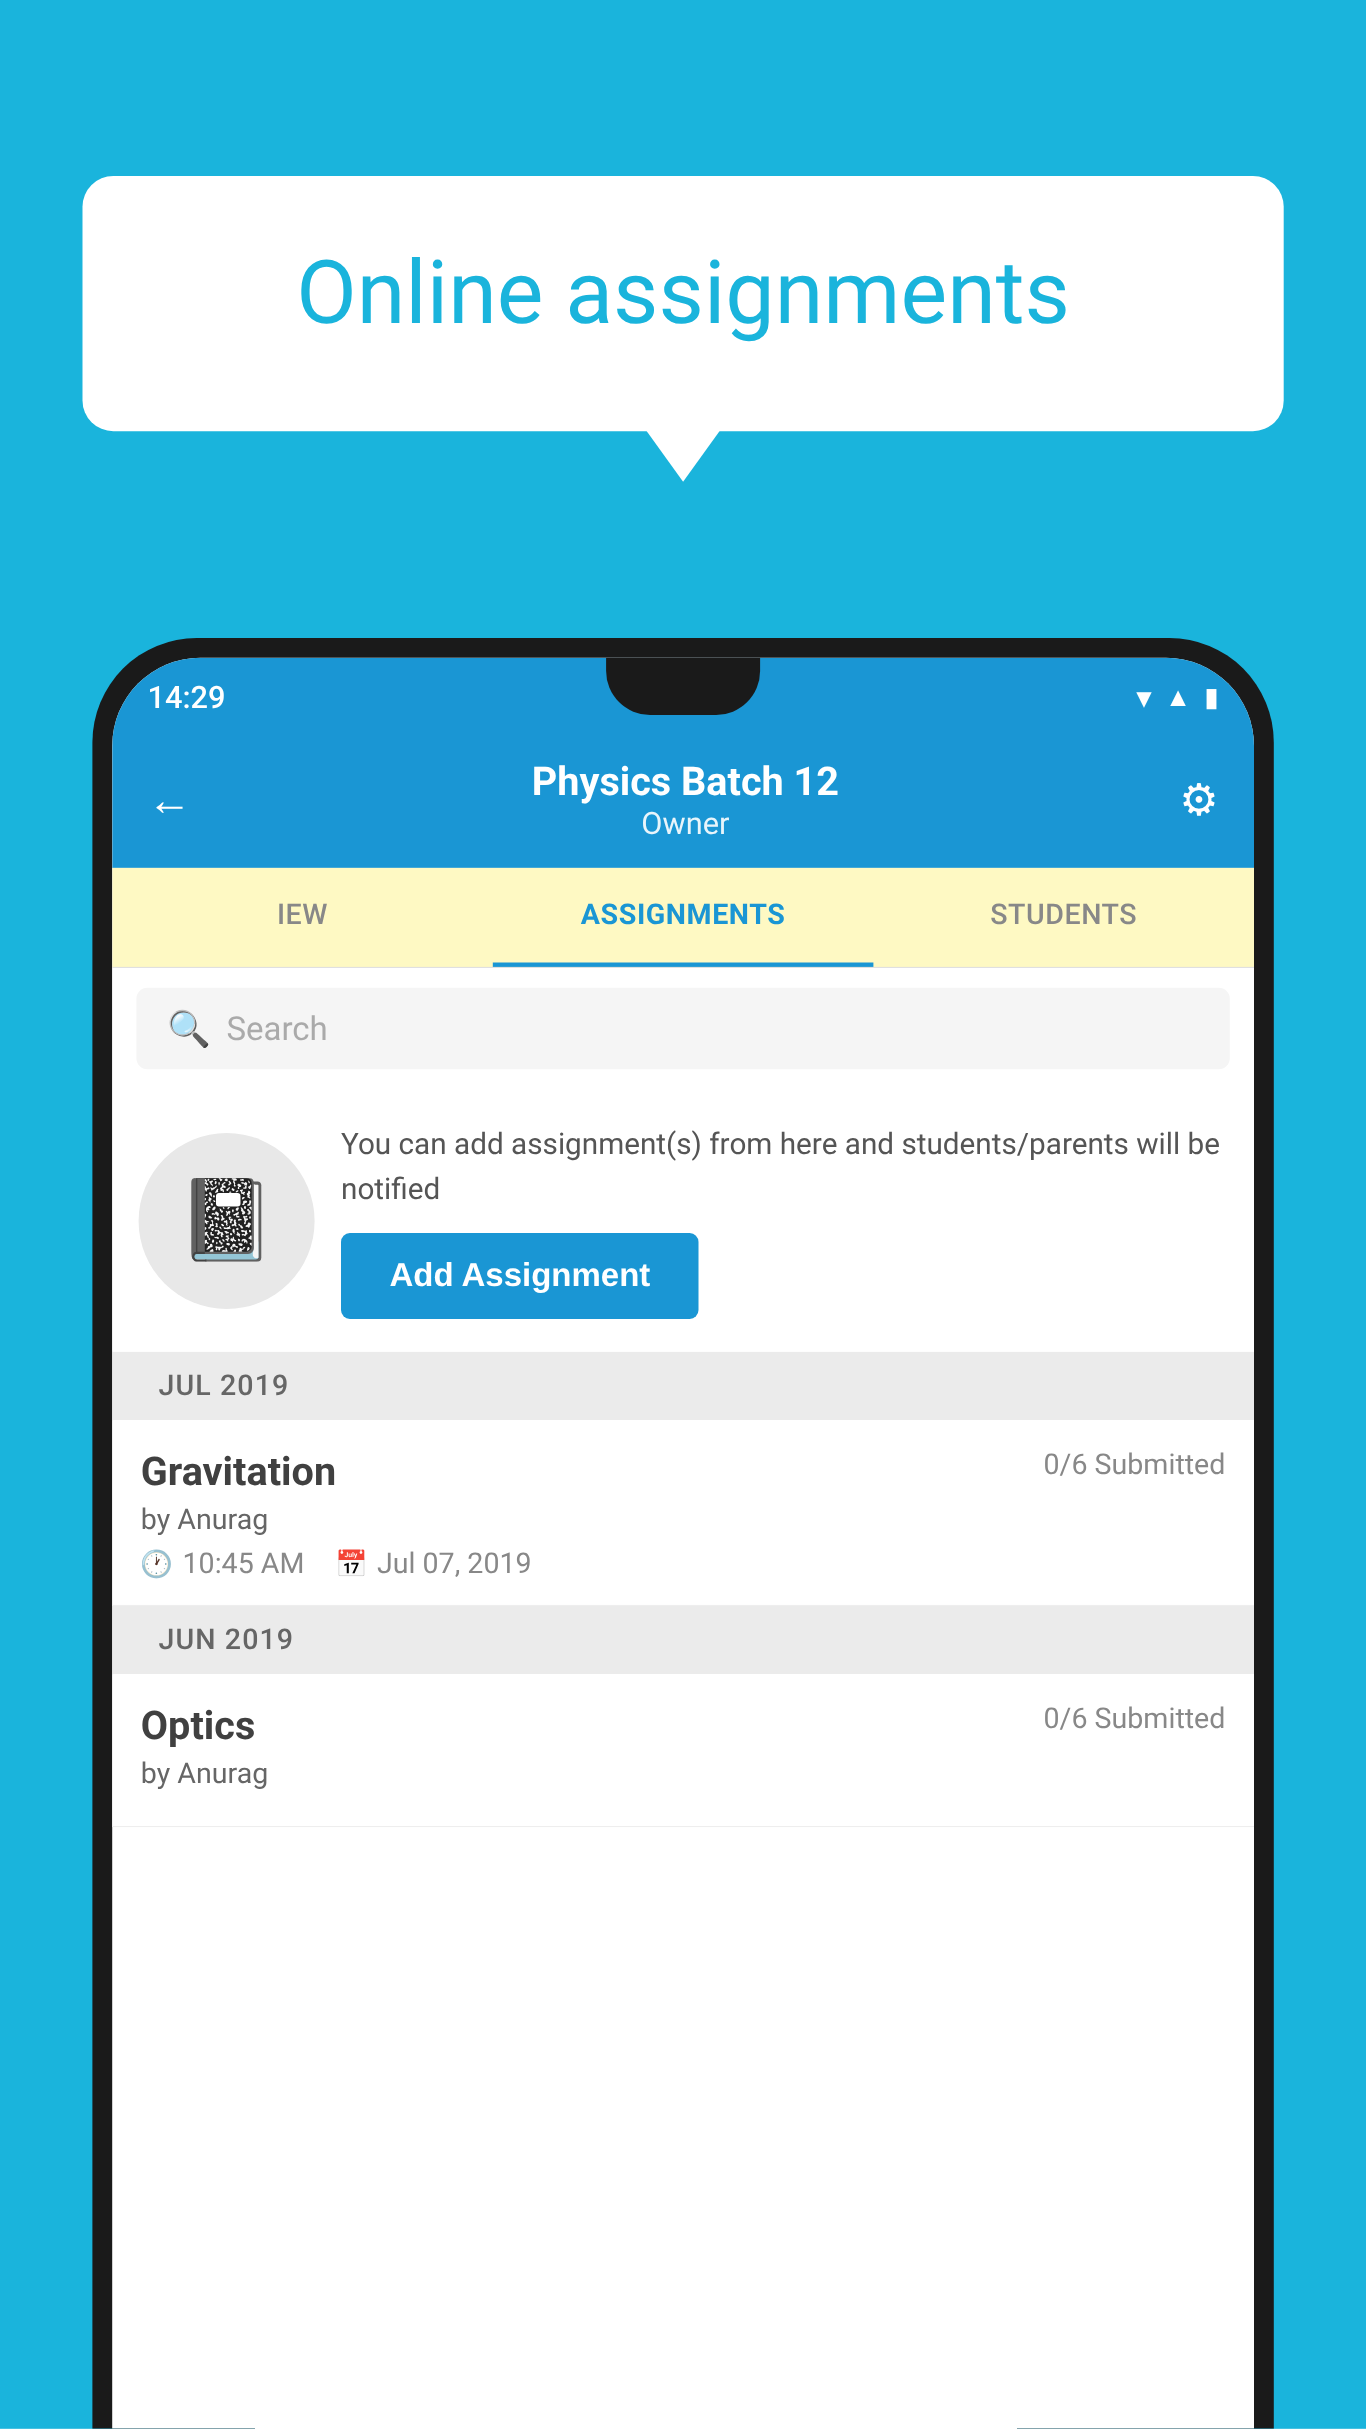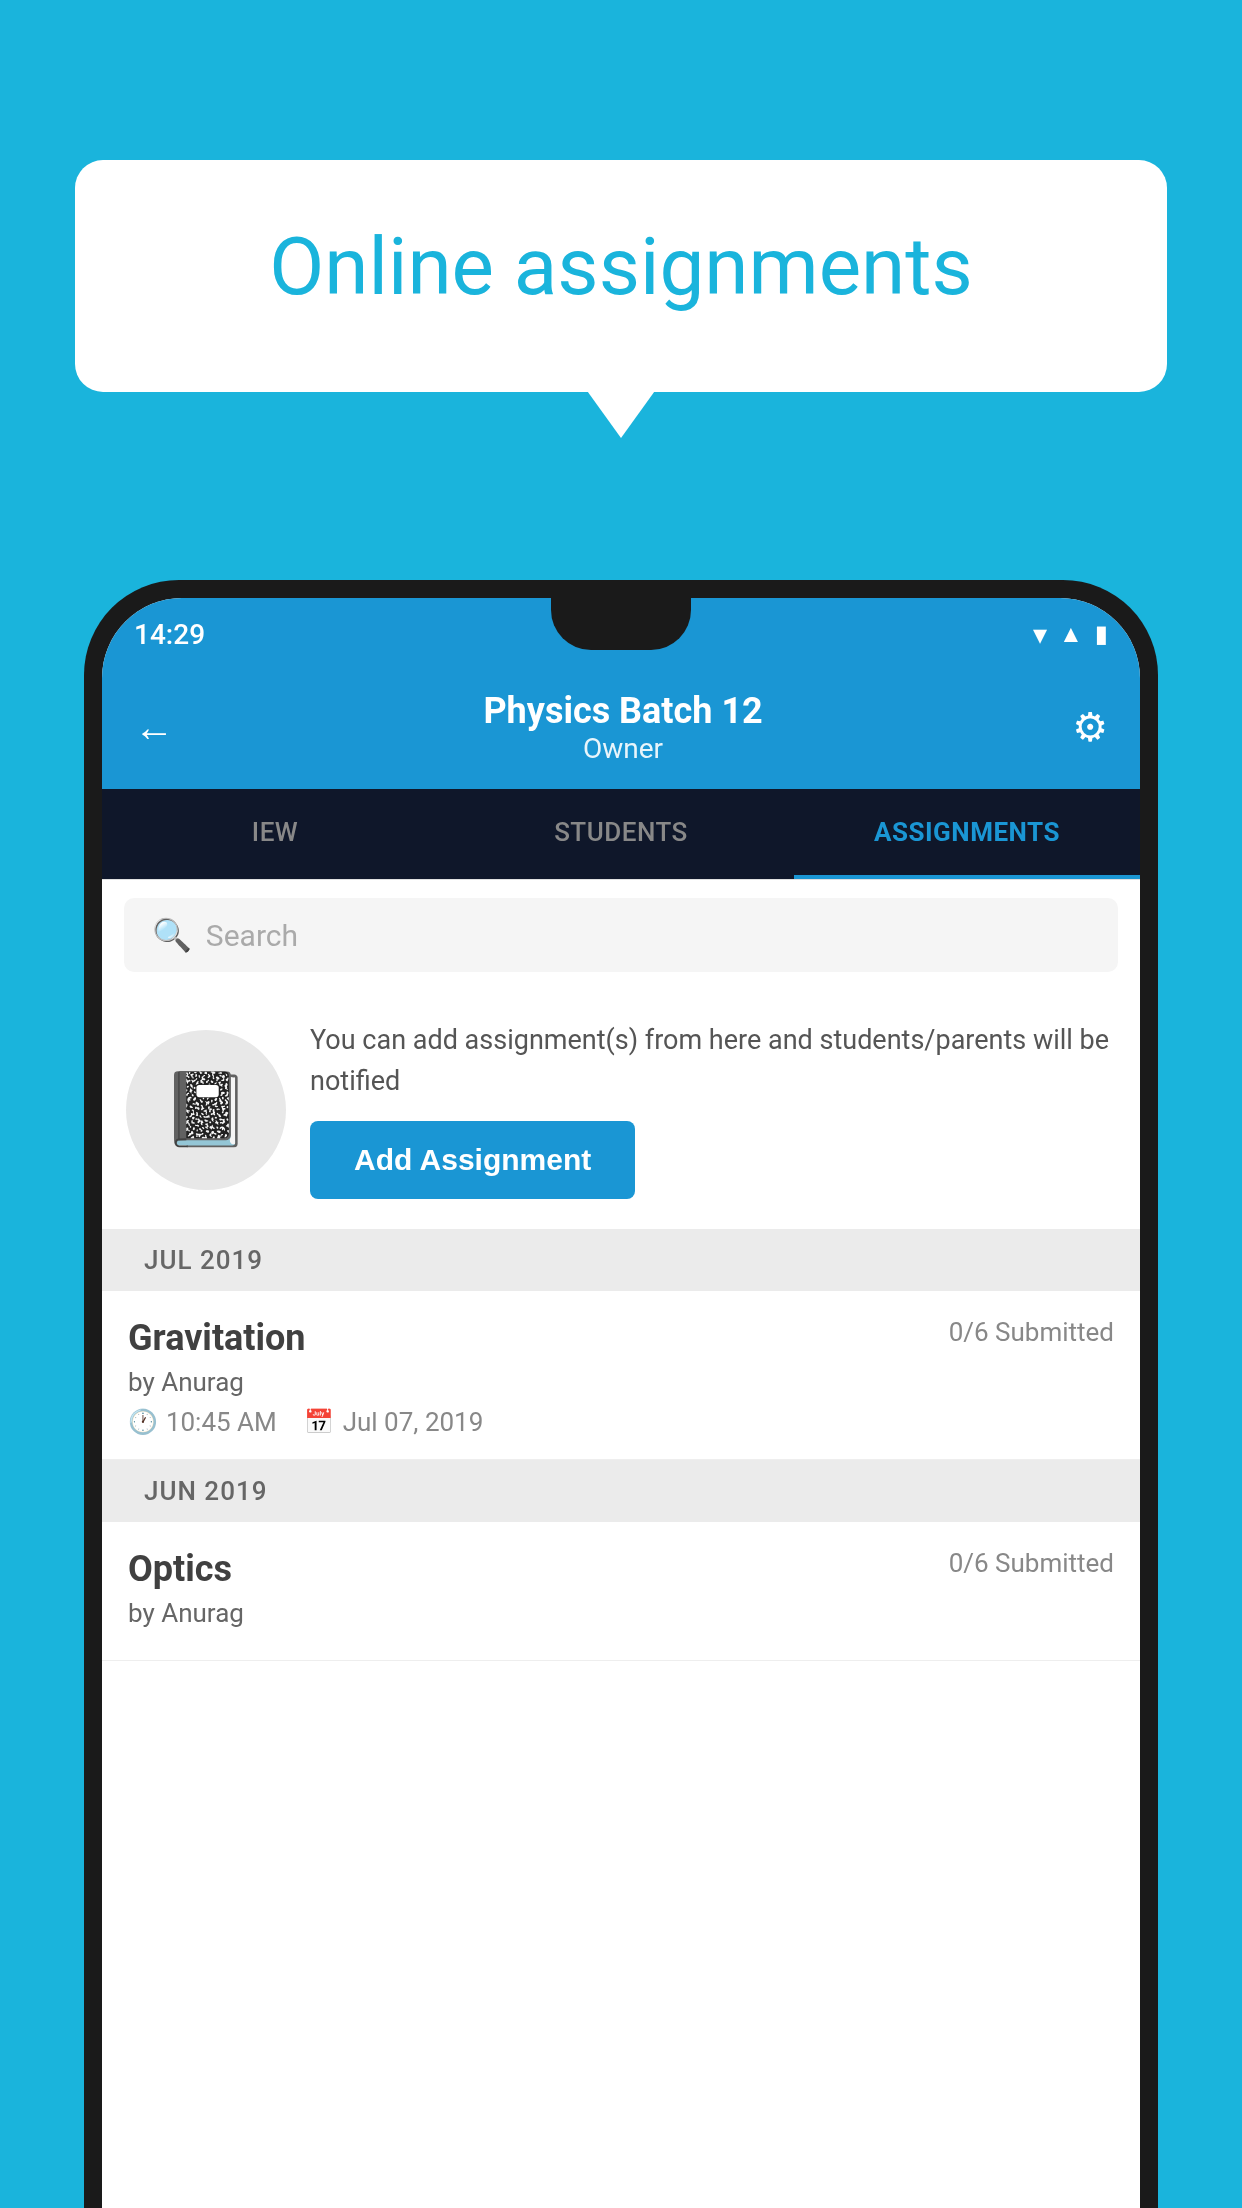--- a/index.html
+++ b/index.html
@@ -142,21 +142,21 @@
       font-size: 28px;
     }
     .header-settings {
       color: white;
       font-size: 40px;
     }
 
     
     .tabs-bar {
       display: flex;
-      background: #0f172a;
+      background: #fef9c3;
       border-bottom: 1px solid #e0e0e0;
     }
     .tab-item {
       padding: 28px 24px;
       font-size: 26px;
       color: #888;
       font-weight: 500;
       letter-spacing: 0.5px;
       cursor: pointer;
       flex: 1;
@@ -318,22 +318,22 @@
       <span class="header-back">←</span>
       <div class="header-title-block">
         <div class="header-title">Physics Batch 12</div>
         <div class="header-subtitle">Owner</div>
       </div>
       <span class="header-settings">⚙</span>
     </div>
 
     <div class="tabs-bar">
       <div class="tab-item">IEW</div>
+      <div class="tab-item active">ASSIGNMENTS</div>
       <div class="tab-item">STUDENTS</div>
-      <div class="tab-item active">ASSIGNMENTS</div>
     </div>
 
     <div class="search-container">
       <div class="search-bar">
         <span class="search-icon-text">🔍</span>
         <span class="search-input-text">Search</span>
       </div>
     </div>
 
     <div class="add-assignment-section">

